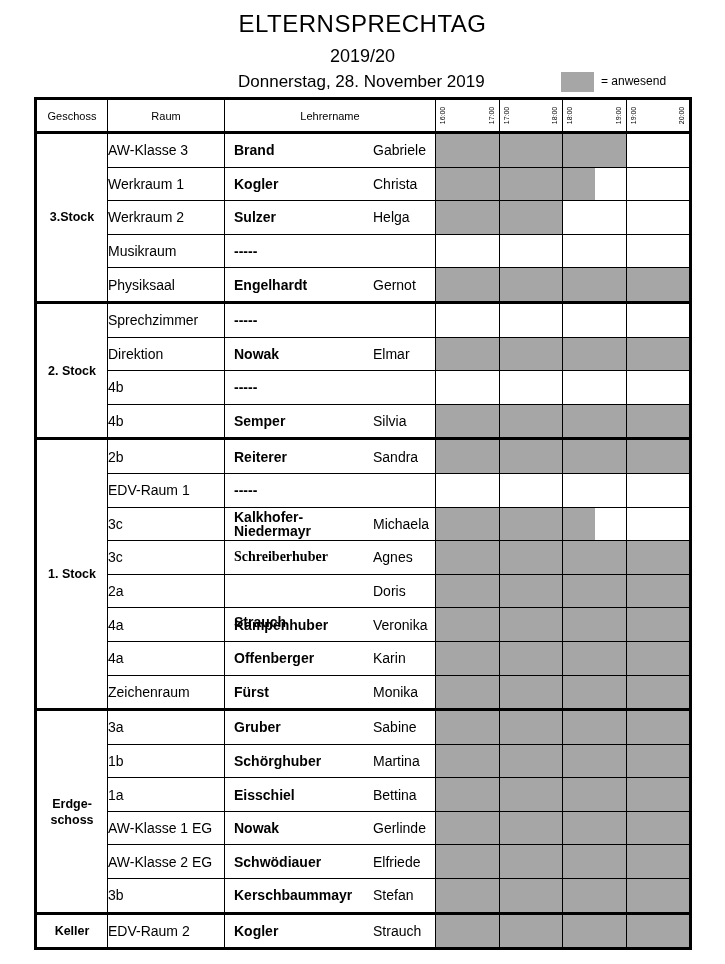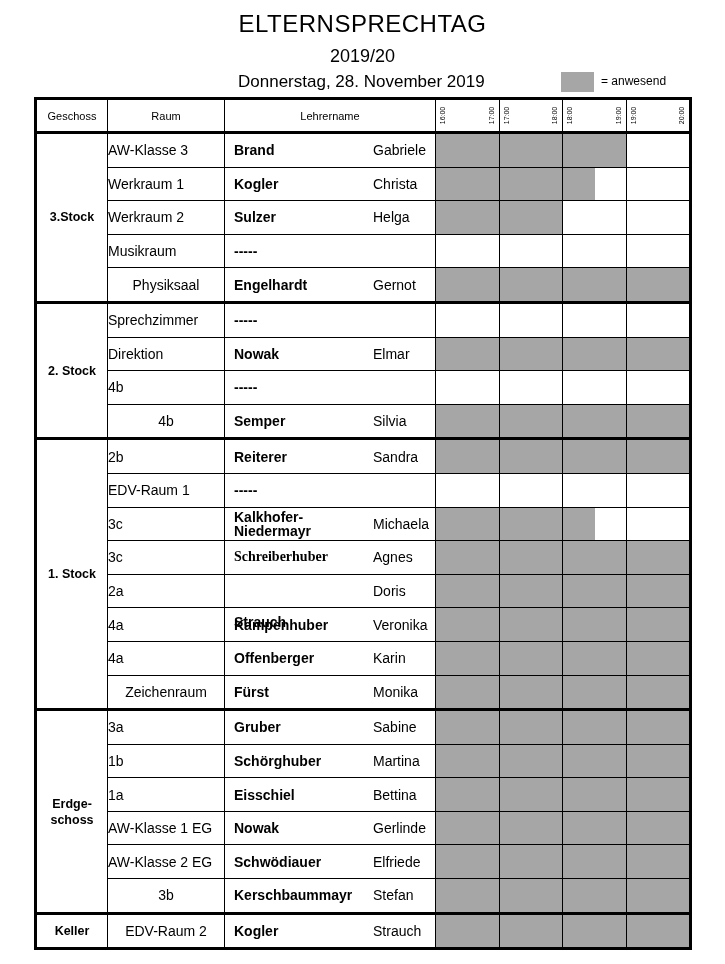--- a/index.html
+++ b/index.html
@@ -20,21 +20,21 @@
   .time-head span { position:absolute; font-size:7px; transform:rotate(-90deg); transform-origin:center; white-space:nowrap; }
   .time-head .t1 { left:-2px; top:12px; }
   .time-head .t2 { right:-2px; top:12px; }
   td.geschoss { font-weight:bold; font-size:12.5px; text-align:center; vertical-align:top; padding-top:9px; border-right:2px solid #000; line-height:16px; }
   td.raum { font-size:14px; padding-left:9px; border-right:3px solid #000; }
   td.lehrer { position:relative; font-size:14px; }
   td.lehrer .ln { position:absolute; left:9px; top:50%; transform:translateY(-50%); font-weight:bold; line-height:14px; }
   td.lehrer .fn { position:absolute; left:148px; top:50%; transform:translateY(-50%); }
   td.slot { position:relative; background:#fff; }
   td.slot .fill { position:absolute; left:0; top:0; bottom:0; background:#a6a6a6; }
-  tr.group-end td { border-bottom:3px solid #000;text-align:center; }
+  tr.group-end td { border-bottom:3px solid #000; }
 </style>
 </head>
 <body>
 
 <div class="title">ELTERNSPRECHTAG</div>
 <div class="year">2019/20</div>
 <div class="date">Donnerstag, 28. November 2019</div>
 <div class="legend-box"></div>
 <div class="legend-label">= anwesend</div>
 

